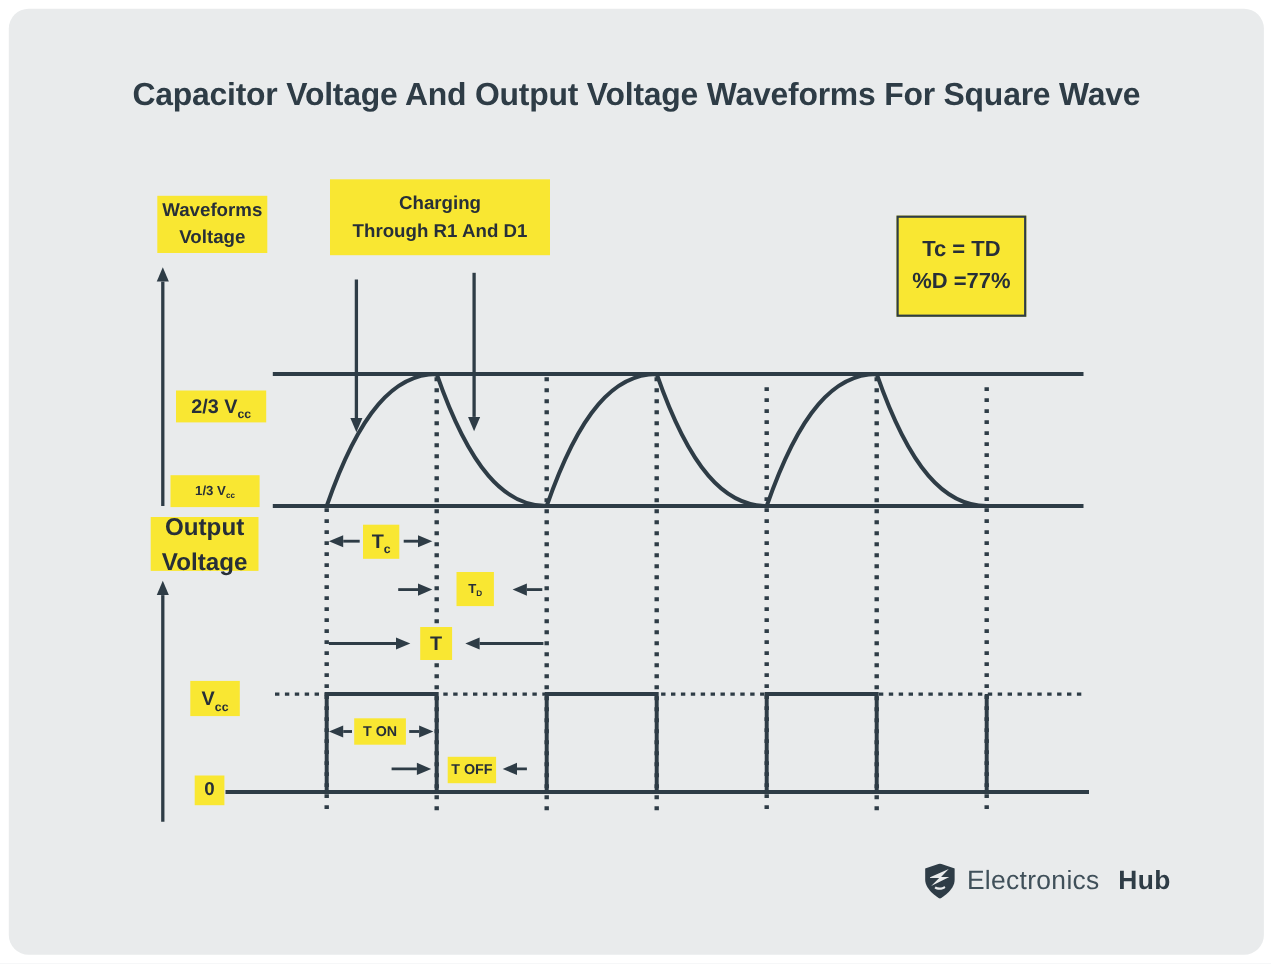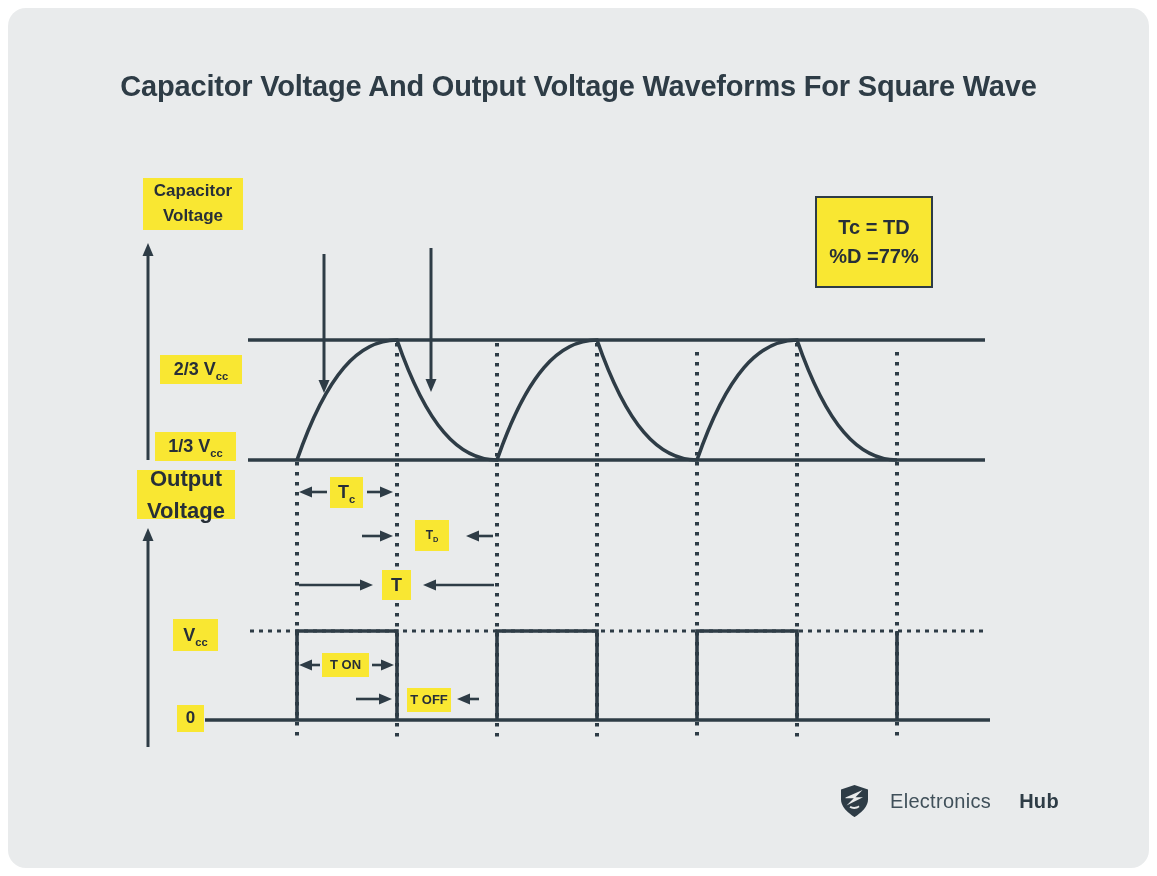--- a/index.html
+++ b/index.html
@@ -22,21 +22,21 @@
   #diagram-svg{position:absolute;left:0;top:0;}
   .lbl{
     position:absolute;background:var(--hl,#f9e732);color:#272f38;
     font-weight:700;display:flex;flex-direction:column;align-items:center;
     justify-content:center;line-height:1.45;text-align:center;white-space:nowrap;
   }
   .lbl sub{font-size:0.62em;line-height:0;margin-top:28px;}
   .boxed{border:2.5px solid var(--ink,#2e3c46);}
   .logo{
     position:absolute;top:785px;left:841px;display:flex;align-items:center;
-    gap:22px;color:#40505a;font-size:20px;letter-spacing:0.3px;
+    gap:11px;color:#40505a;font-size:24px;letter-spacing:0.3px;
   }
   .logo .bold{font-weight:700;color:var(--ink,#2e3c46);margin-left:6px;}
 </style>
 </head>
 <body>
 
 <div class="card"></div>
 
 <div class="stage">
 
@@ -80,36 +80,40 @@
       <polygon points="299,665 312,659.5 312,670.5" fill="#2e3c46"></polygon>
       <line x1="372" y1="665" x2="381" y2="665" stroke="#2e3c46" stroke-width="2.6"></line>
       <polygon points="394,665 381,670.5 381,659.5" fill="#2e3c46"></polygon>
       <line x1="356" y1="699" x2="379" y2="699" stroke="#2e3c46" stroke-width="2.6"></line>
       <polygon points="392,699 379,704.5 379,693.5" fill="#2e3c46"></polygon>
       <line x1="479" y1="699" x2="470" y2="699" stroke="#2e3c46" stroke-width="2.6"></line>
       <polygon points="457,699 470,693.5 470,704.5" fill="#2e3c46"></polygon>
     </svg>
 
   <div class="lbl" style="left:143px;top:178px;width:100px;height:52px;font-size:17px">
-    <span>Capacitor</span>
+    <span>Waveforms</span>
     <span>Voltage</span>
   </div>
 
+  <div class="lbl" style="left:300px;top:163px;width:200px;height:69px;font-size:17px">
+    <span>Charging</span>
+    <span>Through R1 And D1</span>
+  </div>
 
 
   <div class="lbl boxed" style="left:815px;top:196px;width:114px;height:88px;font-size:20px">
     <span>Tc = TD</span>
     <span>%D =77%</span>
   </div>
 
   <div class="lbl" style="left:160px;top:355px;width:82px;height:29px;font-size:18px">
     <span><span>2/3 V</span><sub>cc</sub></span>
   </div>
 
-  <div class="lbl" style="left:155px;top:432px;width:81px;height:29px;font-size:18px">
+  <div class="lbl" style="left:155px;top:432px;width:81px;height:29px;font-size:12px">
     <span><span>1/3 V</span><sub>cc</sub></span>
   </div>
 
   <div class="lbl" style="left:137px;top:470px;width:98px;height:49px;font-size:22px">
     <span>Output</span>
     <span>Voltage</span>
   </div>
 
   <div class="lbl" style="left:330px;top:477px;width:33px;height:31px;font-size:18px">
     <span><span>T</span><sub>c</sub></span>

